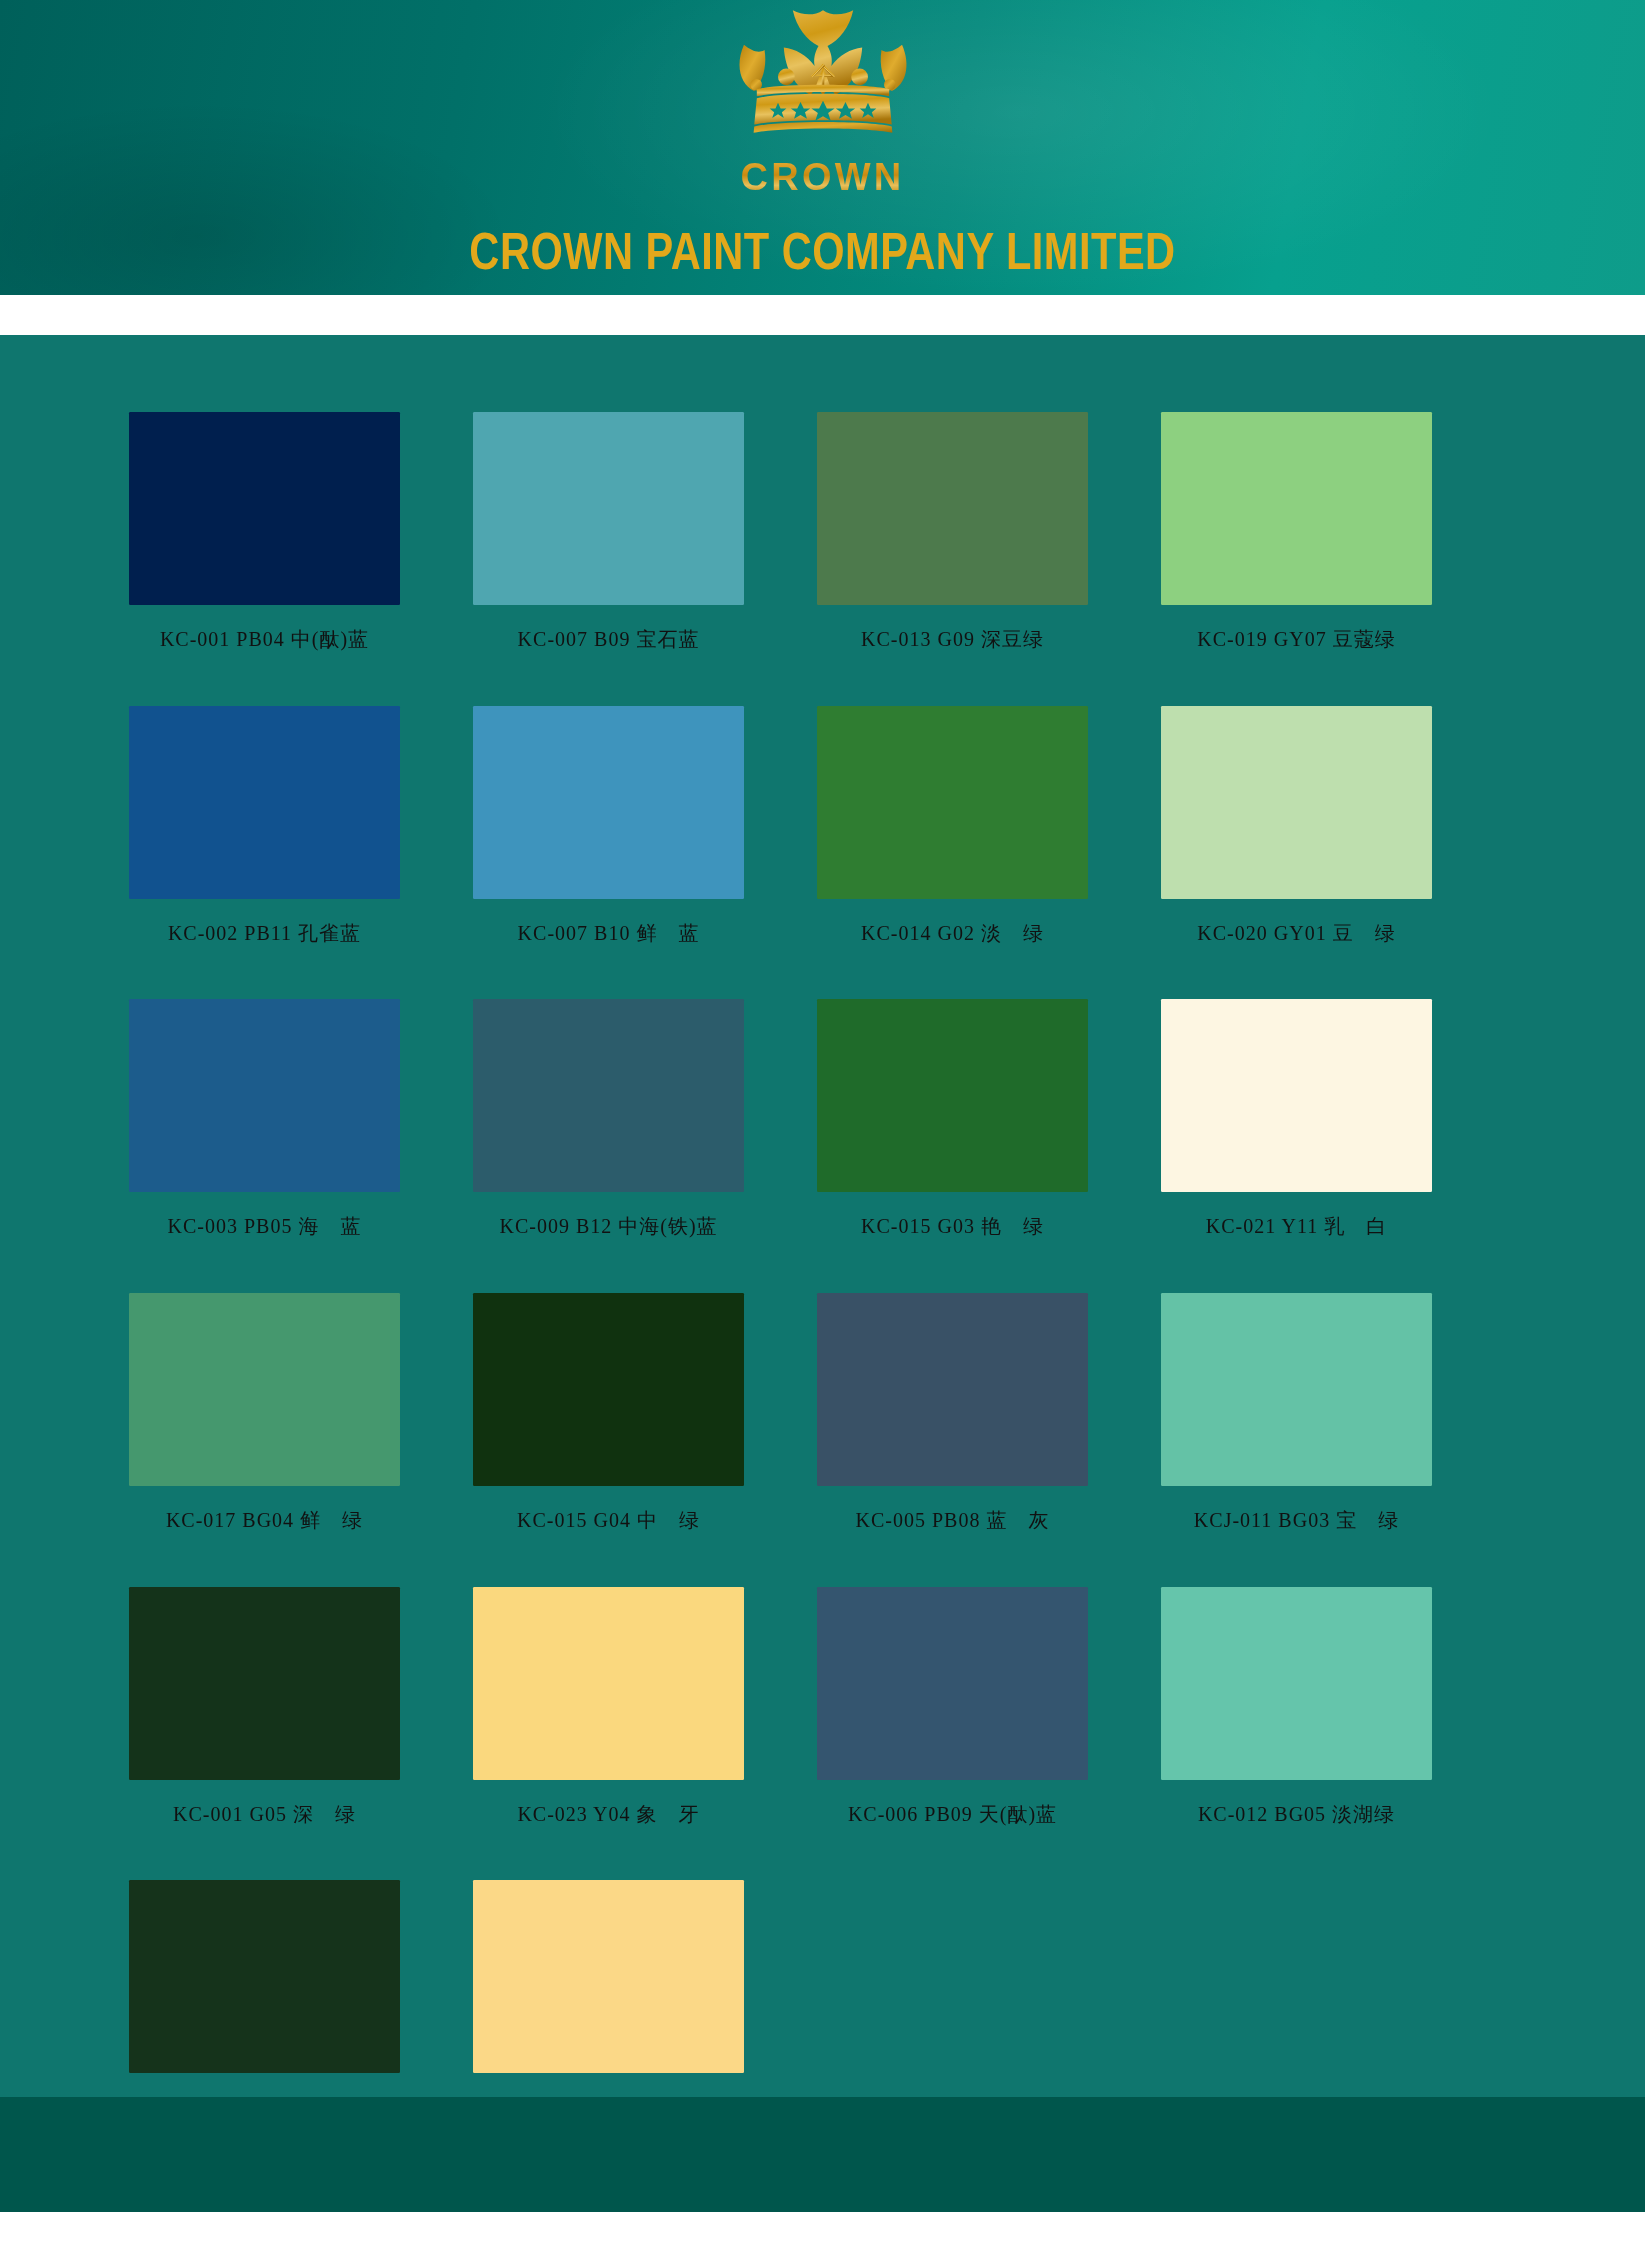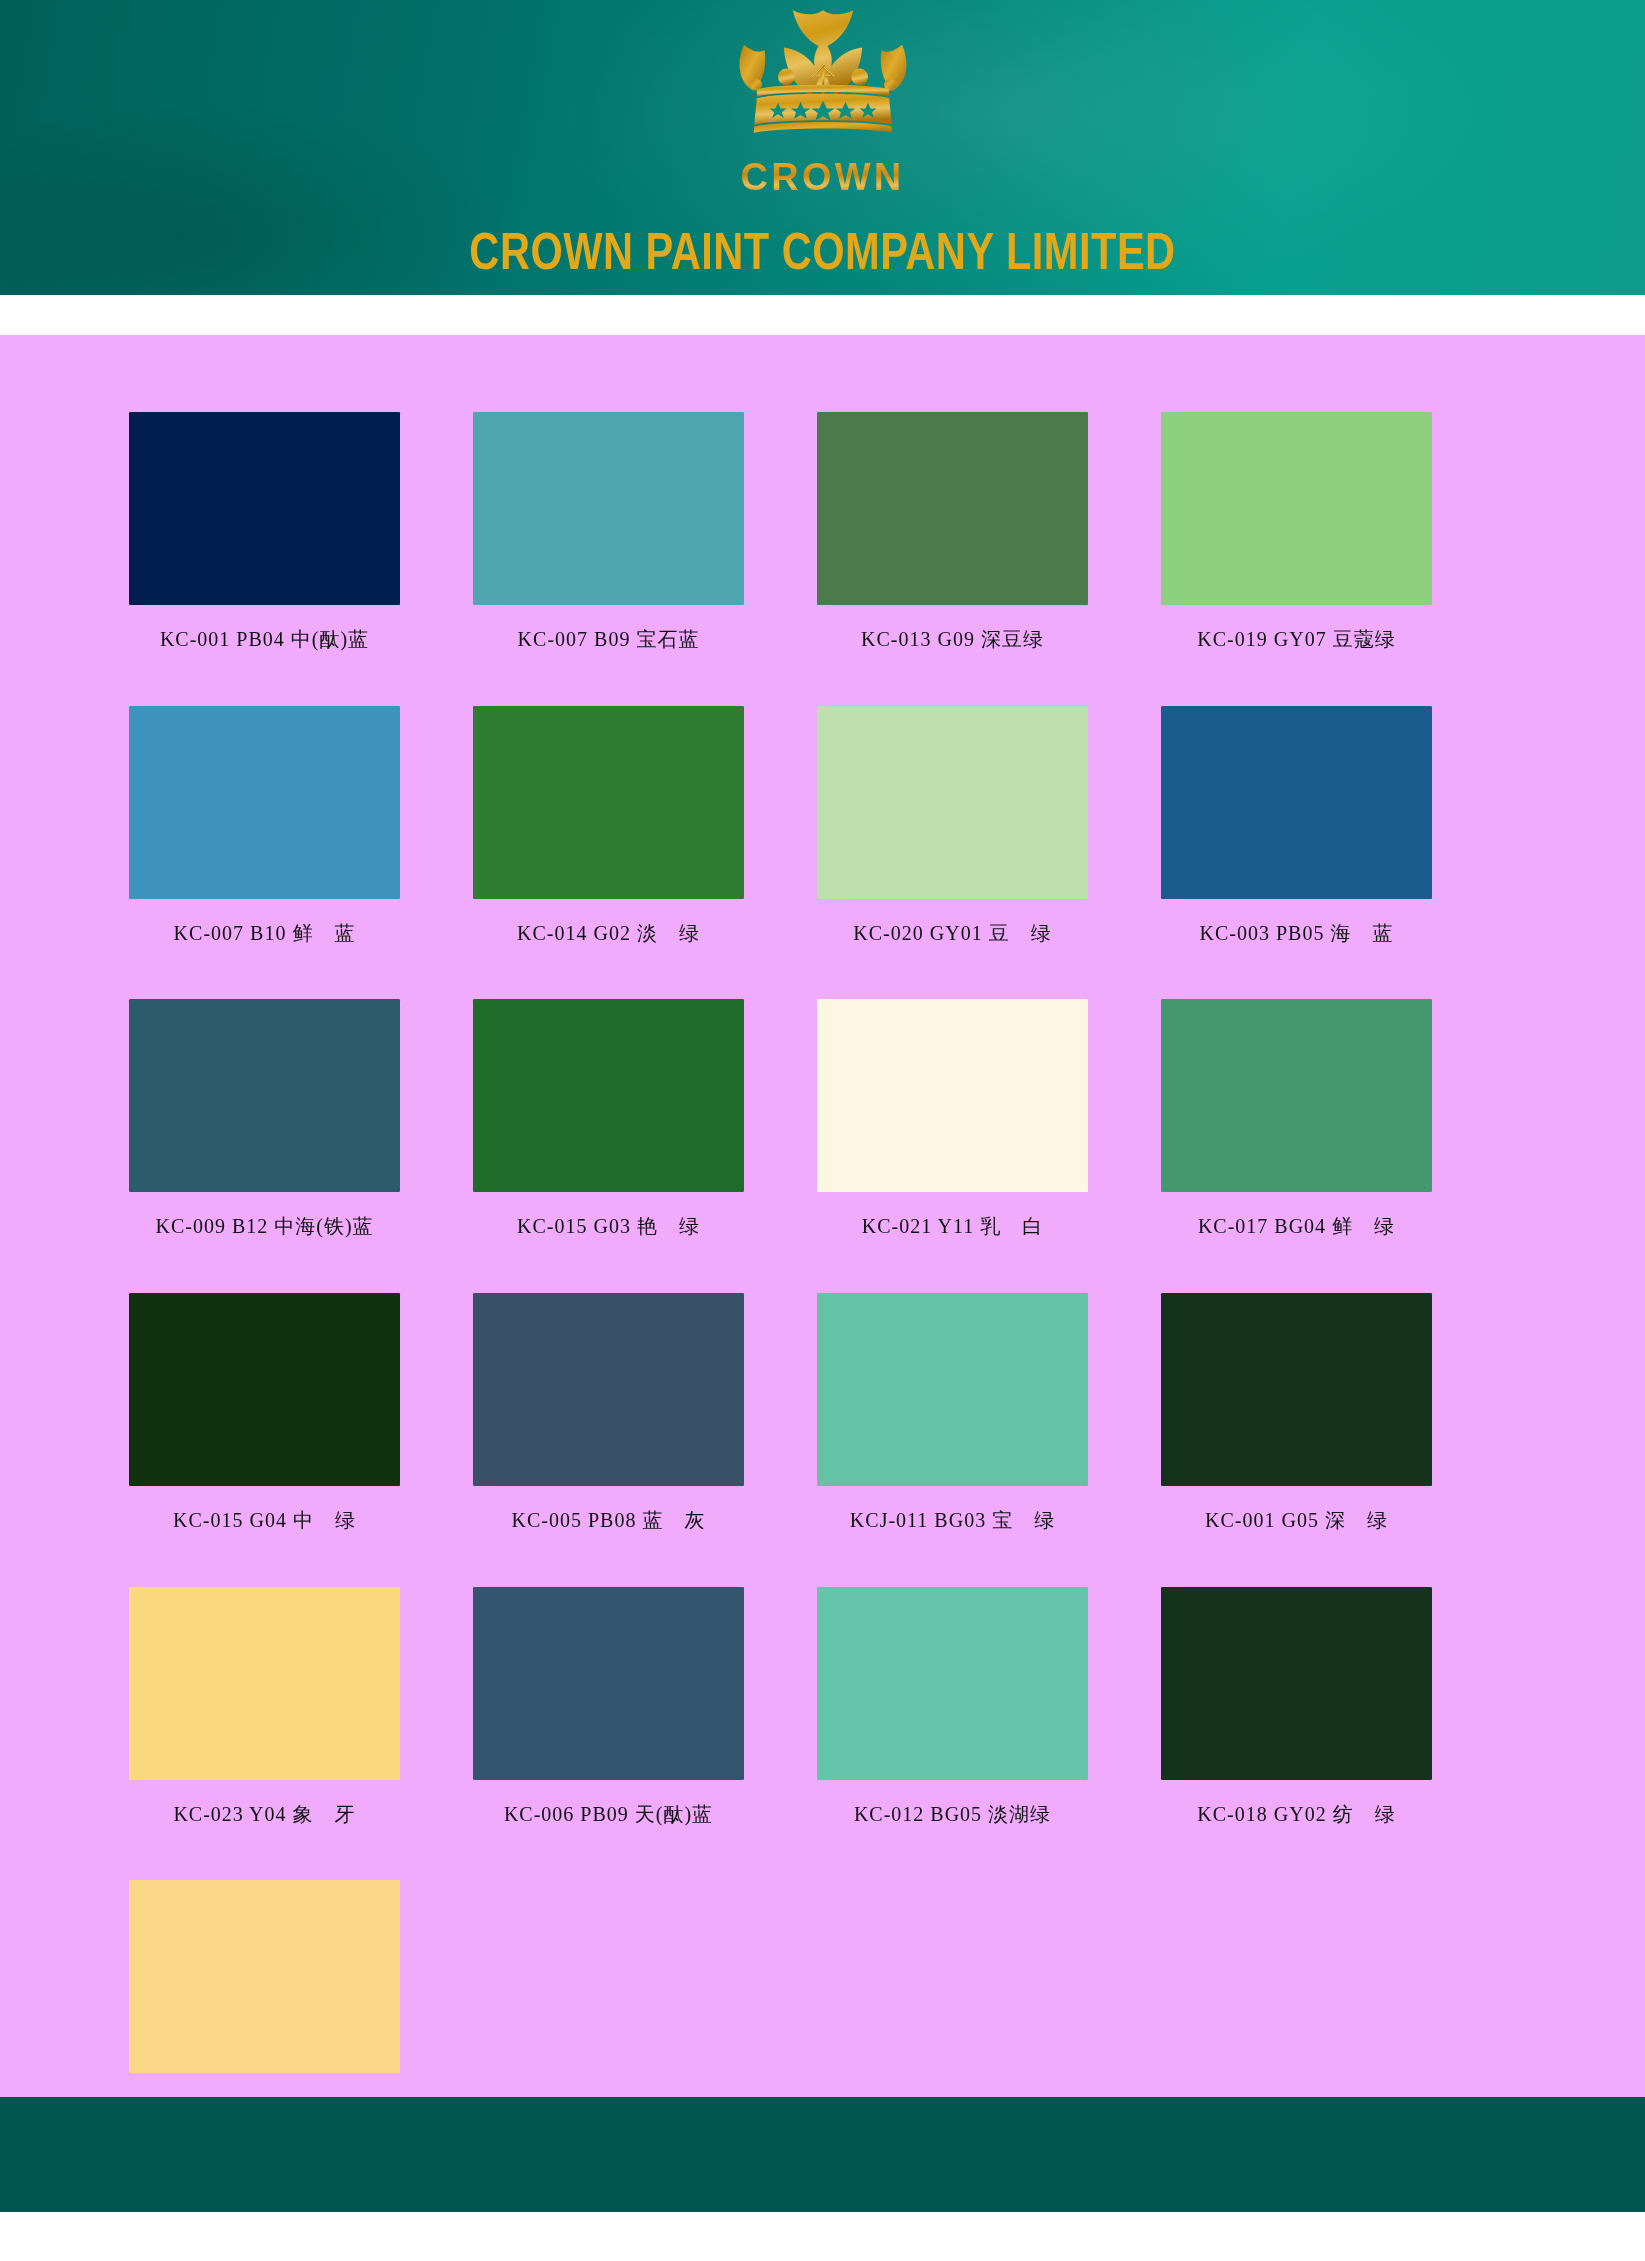--- a/index.html
+++ b/index.html
@@ -78,21 +78,21 @@
     line-height: 1.05;
   }
 
   
   .sheet {
     position: absolute;
     left: 0;
     top: 335px;
     width: 1645px;
     height: 1762px;
-    background: #f0abfc;
+    background: #0f766e;
   }
 
   .grid {
     position: absolute;
     left: 129px;
     top: 77px;
     width: 1302px;
     display: grid;
     grid-template-columns: repeat(4, 271px);
     column-gap: 73px;
@@ -221,20 +221,24 @@
       </div>
       <div class="cell">
         <div class="swatch" style="background: rgb(77, 122, 76);"></div>
         <div class="cell-label">KC-013  G09  深豆绿</div>
       </div>
       <div class="cell">
         <div class="swatch" style="background: rgb(141, 208, 128);"></div>
         <div class="cell-label">KC-019  GY07  豆蔻绿</div>
       </div>
       <div class="cell">
+        <div class="swatch" style="background: rgb(17, 82, 143);"></div>
+        <div class="cell-label">KC-002 PB11  孔雀蓝</div>
+      </div>
+      <div class="cell">
         <div class="swatch" style="background: rgb(62, 148, 189);"></div>
         <div class="cell-label">KC-007  B10  鲜　蓝</div>
       </div>
       <div class="cell">
         <div class="swatch" style="background: rgb(47, 125, 49);"></div>
         <div class="cell-label">KC-014  G02  淡　绿</div>
       </div>
       <div class="cell">
         <div class="swatch" style="background: rgb(190, 223, 174);"></div>
         <div class="cell-label">KC-020  GY01  豆　绿</div>

